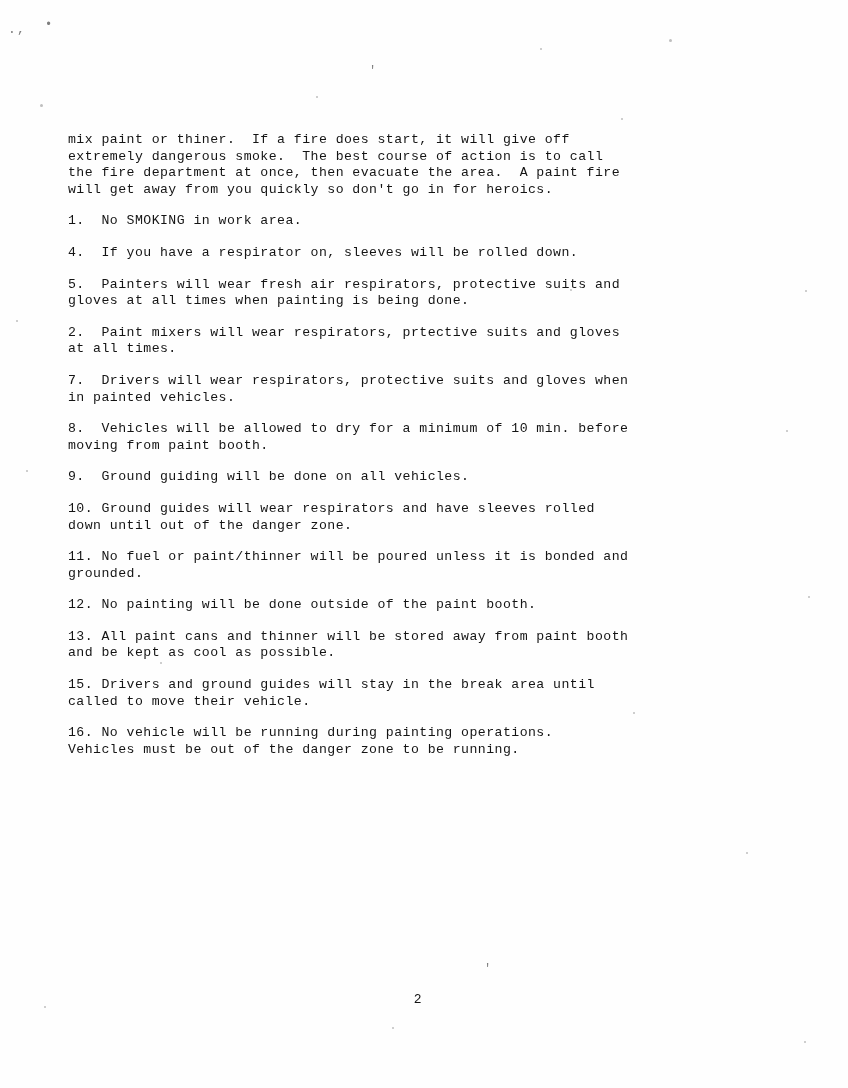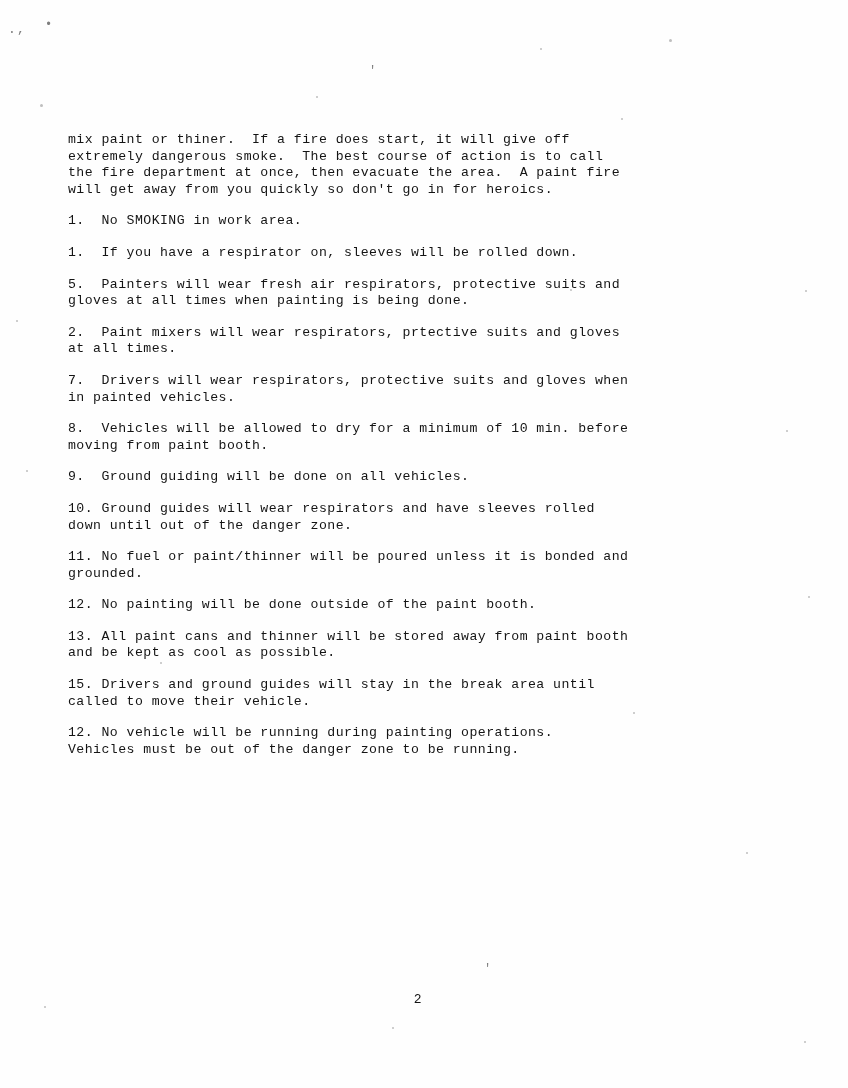--- a/index.html
+++ b/index.html
@@ -83,37 +83,37 @@
   <div class="speck" style="left:44px;  top:1006px;width:2px; height:2px;"></div>
   <div class="speck" style="left:392px; top:1027px;width:2px; height:2px;"></div>
   <div class="speck" style="left:804px; top:1041px;width:2px; height:2px;"></div>
 
   <div class="content">
     <p class="para">mix paint or thiner.  If a fire does start, it will give off
 extremely dangerous smoke.  The best course of action is to call
 the fire department at once, then evacuate the area.  A paint fire
 will get away from you quickly so don't go in for heroics.</p>
     <p class="para">1.  No SMOKING in work area.</p>
-    <p class="para">1.  If you have a respirator on, sleeves will be rolled down.</p>
+    <p class="para">4.  If you have a respirator on, sleeves will be rolled down.</p>
     <p class="para">5.  Painters will wear fresh air respirators, protective suits and
 gloves at all times when painting is being done.</p>
     <p class="para">2.  Paint mixers will wear respirators, prtective suits and gloves
 at all times.</p>
     <p class="para">7.  Drivers will wear respirators, protective suits and gloves when
 in painted vehicles.</p>
     <p class="para">8.  Vehicles will be allowed to dry for a minimum of 10 min. before
 moving from paint booth.</p>
     <p class="para">9.  Ground guiding will be done on all vehicles.</p>
     <p class="para">10. Ground guides will wear respirators and have sleeves rolled
 down until out of the danger zone.</p>
     <p class="para">11. No fuel or paint/thinner will be poured unless it is bonded and
 grounded.</p>
     <p class="para">12. No painting will be done outside of the paint booth.</p>
     <p class="para">13. All paint cans and thinner will be stored away from paint booth
 and be kept as cool as possible.</p>
     <p class="para">15. Drivers and ground guides will stay in the break area until
 called to move their vehicle.</p>
-    <p class="para">12. No vehicle will be running during painting operations.
+    <p class="para">16. No vehicle will be running during painting operations.
 Vehicles must be out of the danger zone to be running.</p>
 
     <div class="page-number">2</div>
   </div>
 </div>
 
 </body></html>

